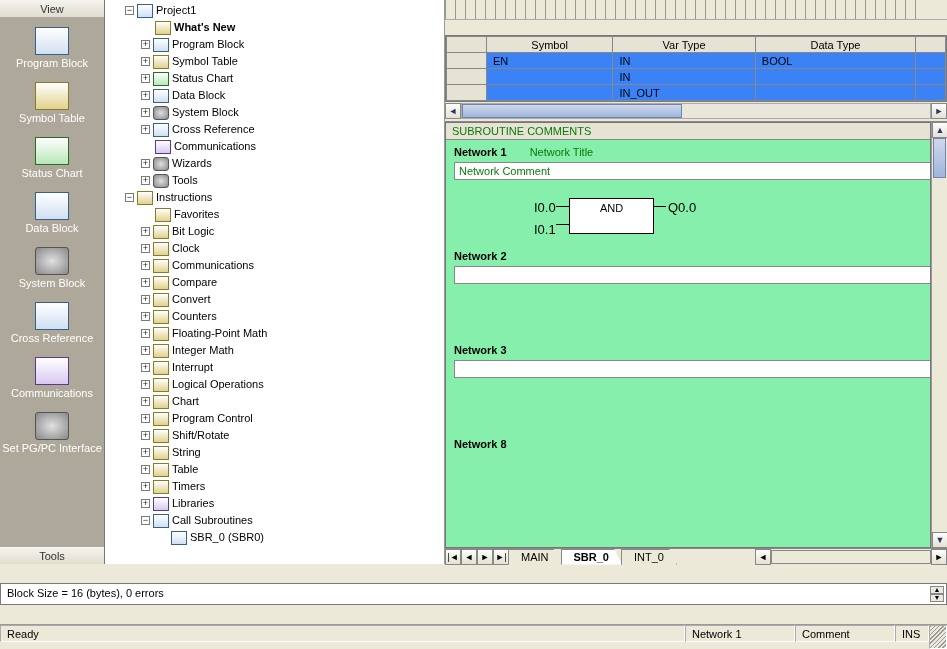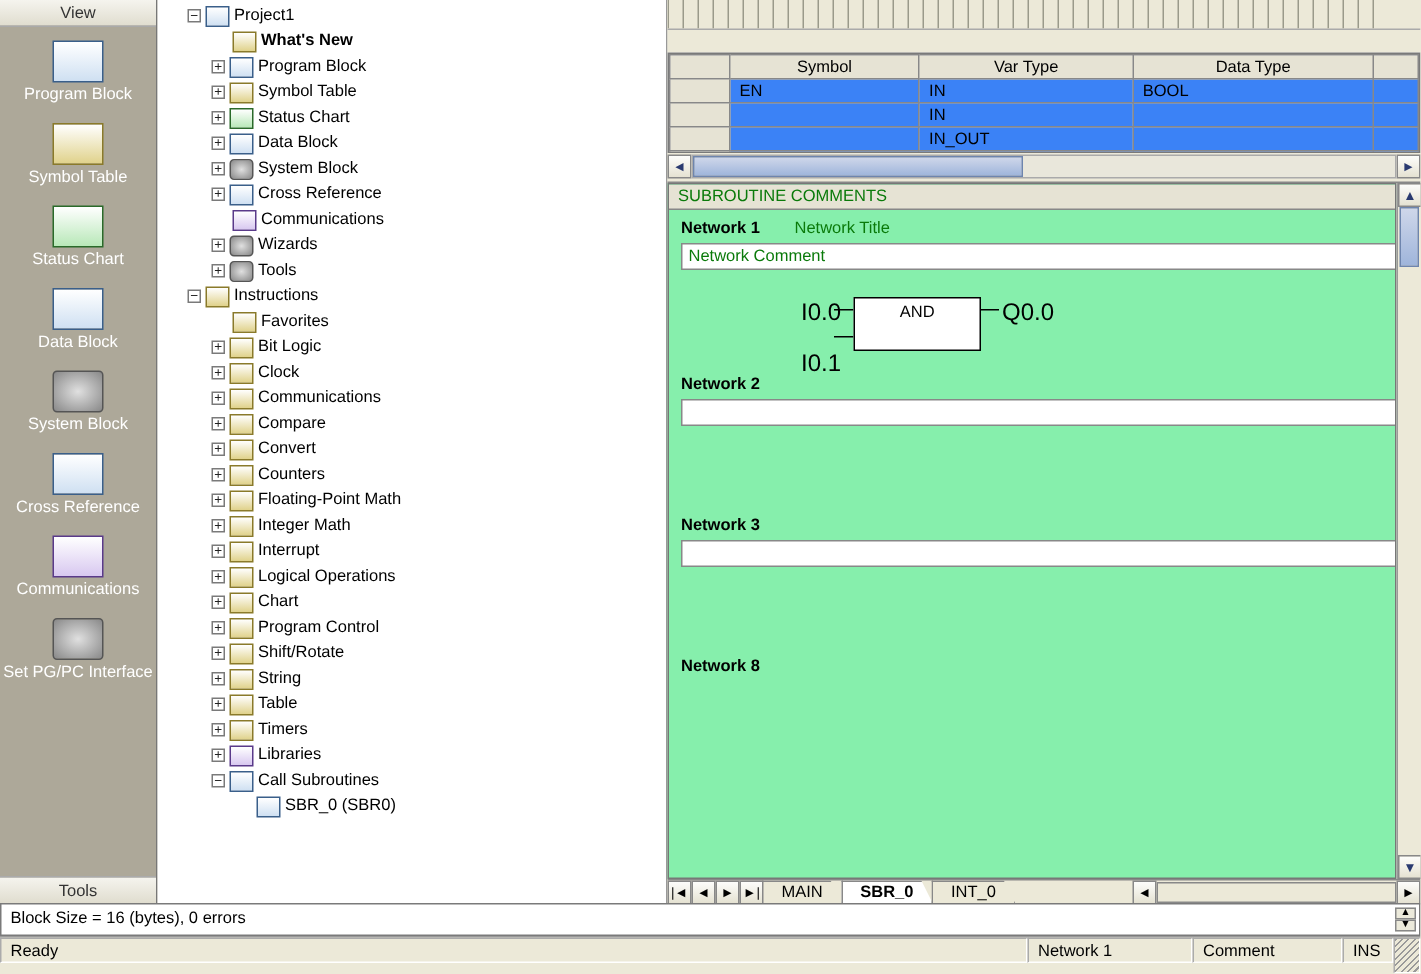--- a/index.html
+++ b/index.html
@@ -5,21 +5,21 @@
   * { box-sizing: border-box; }
   html, body {
     margin: 0; padding: 0;
     width: 947px; height: 649px;
     font-family: Tahoma, Arial, sans-serif;
     font-size: 11px;
     background: #ece9d8;
     overflow: hidden;
     color: #000;
   }
-  .app { display:flex; flex-direction:column; width:947px; height:649px; }
+  .app { display:flex; flex-direction:column; width:947px; height:649px;gap:19px; }
   .work { flex:1; display:flex; min-height:0; }
   
   .side {
     width:105px; background:#ada899; border-right:1px solid #777;
     display:flex; flex-direction:column;
   }
   .side-head {
     height:18px; line-height:18px;
     background: linear-gradient(#f5f4ee,#e0ddcf);
     border-bottom:1px solid #aaa; text-align:center;
@@ -106,21 +106,21 @@
   .net-title { font-weight:bold; font-size:11px; display:inline-block; margin-right:20px;}
   .net-sub   { color:#0a7a0a; display:inline-block; }
   .net-comment {
     color:#0a7a0a; border:1px solid #888; border-right:none;
     padding:2px 4px; margin-top:4px; background:#fff;
   }
   .fbd { margin:18px 0 12px 80px; position:relative; height:40px; }
   .funcbox { position:absolute; left:35px; top:0; width:85px; height:36px;
     border:1px solid #000; background:#fff; text-align:center; line-height:14px; padding-top:2px;}
   .wire { position:absolute; height:1px; background:#000;}
-  .iolabel { position:absolute; font-size:16px;}
+  .iolabel { position:absolute; font-size:13px;}
   
   .tabsrow { height:16px; display:flex; align-items:center; background:#ece9d8; border-top:1px solid #888;}
   .navbtn { width:16px; height:16px; border:1px solid #888;
     background:linear-gradient(#fdfdfb,#e5e2d2); cursor:pointer;
     display:flex;align-items:center;justify-content:center; font-size:9px;}
   .tab {
     height:16px; padding:0 12px; line-height:14px;
     border:1px solid #888; border-bottom:none;
     background:#ece9d8; margin-left:-1px; cursor:pointer;
     position:relative;
@@ -543,21 +543,21 @@
         <div class="code-inner">
           <div class="code-scroll">
             <div class="subhdr">SUBROUTINE COMMENTS</div>
 
             <div class="net">
               <span class="net-title">Network 1</span>
               <span class="net-sub">Network Title</span>
               <div class="net-comment">Network Comment</div>
               <div class="fbd">
                 <span class="iolabel" style="left:0;top:2px">I0.0</span>
-                <span class="iolabel" style="left:0;top:36px">I0.1</span>
+                <span class="iolabel" style="left:0;top:24px">I0.1</span>
                 <div class="wire" style="left:22px;top:8px;width:13px"></div>
                 <div class="wire" style="left:22px;top:26px;width:13px"></div>
                 <div class="funcbox">
                   <span>AND</span>
                 </div>
                 <div class="wire" style="left:120px;top:8px;width:12px"></div>
                 <span class="iolabel" style="left:134px;top:2px">Q0.0</span>
               </div>
             </div>
 

